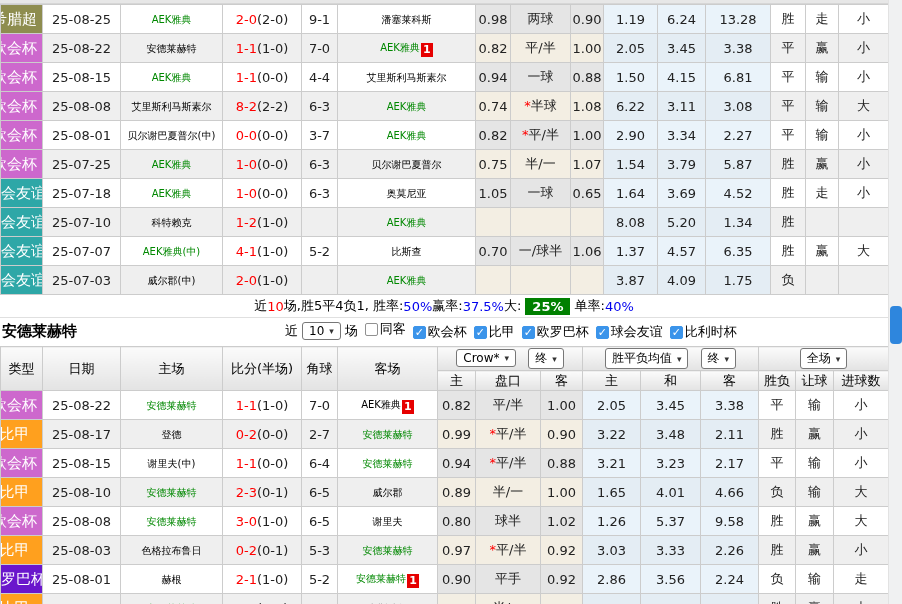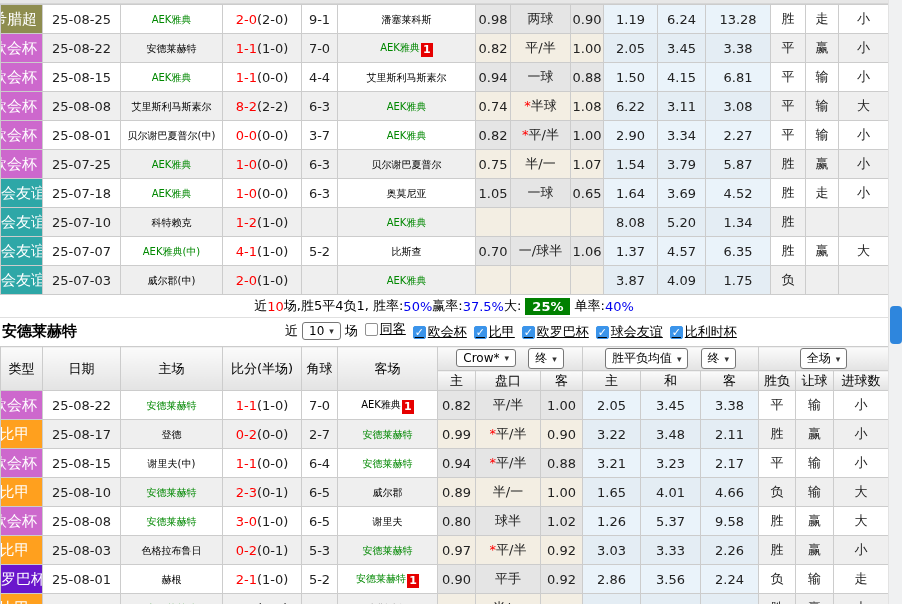--- a/index.html
+++ b/index.html
@@ -29,21 +29,21 @@
 
   .summary{width:888px;height:22px;display:flex;align-items:center;justify-content:center;font-size:13px;}
   .sum-k{color:#000;} .sum-r{color:#ff0000;} .sum-b{color:#0000ee;}
   .sum-gbox{background:#008000;color:#fff;padding:1px 7px;margin:0 4px;font-weight:bold;}
 
   .sec{position:relative;width:888px;height:28px;border-top:1px solid #e0e0e0;background:#fff;}
   .sec-title{position:absolute;left:2px;top:4px;font-size:15px;font-weight:bold;color:#000;}
   .filters{position:absolute;left:285px;top:2px;display:flex;align-items:center;font-size:13px;color:#000;}
   .selbox{display:inline-flex;align-items:center;gap:5px;border:1px solid #777;border-radius:3px;background:#fff;padding:1px 6px;font-size:12px;color:#000;margin:0 4px;cursor:default;}
   .caret{font-size:9px;color:#333;}
-  .filter{display:inline-flex;align-items:center;text-decoration:underline;}
+  .filter{display:inline-flex;align-items:center;}
   .cb{width:13px;height:13px;border:1px solid #919191;background:#fff;display:inline-flex;align-items:center;justify-content:center;margin:0 2px 0 7px;border-radius:2px;box-sizing:border-box;}
   .cb.checked{background:#3b94ea;border-color:#3b94ea;color:#fff;font-size:11px;font-weight:bold;}
   .cb.checked::after{content:"✓";}
 
   .t2 thead th{background:linear-gradient(#fbfbfb,#e3e3e3);font-weight:normal;font-size:13px;color:#000;}
   .t2 thead tr.h1{height:24px;}
   .t2 thead tr.h2{height:20px;}
 
   .vtrack{position:absolute;right:0;top:0;width:14px;height:604px;background:#f0f1f2;border-left:1px solid #e2e2e2;box-sizing:border-box;}
   .vthumb{position:absolute;left:1px;top:306px;width:12px;height:38px;background:#2e86dd;border-radius:4px;}

